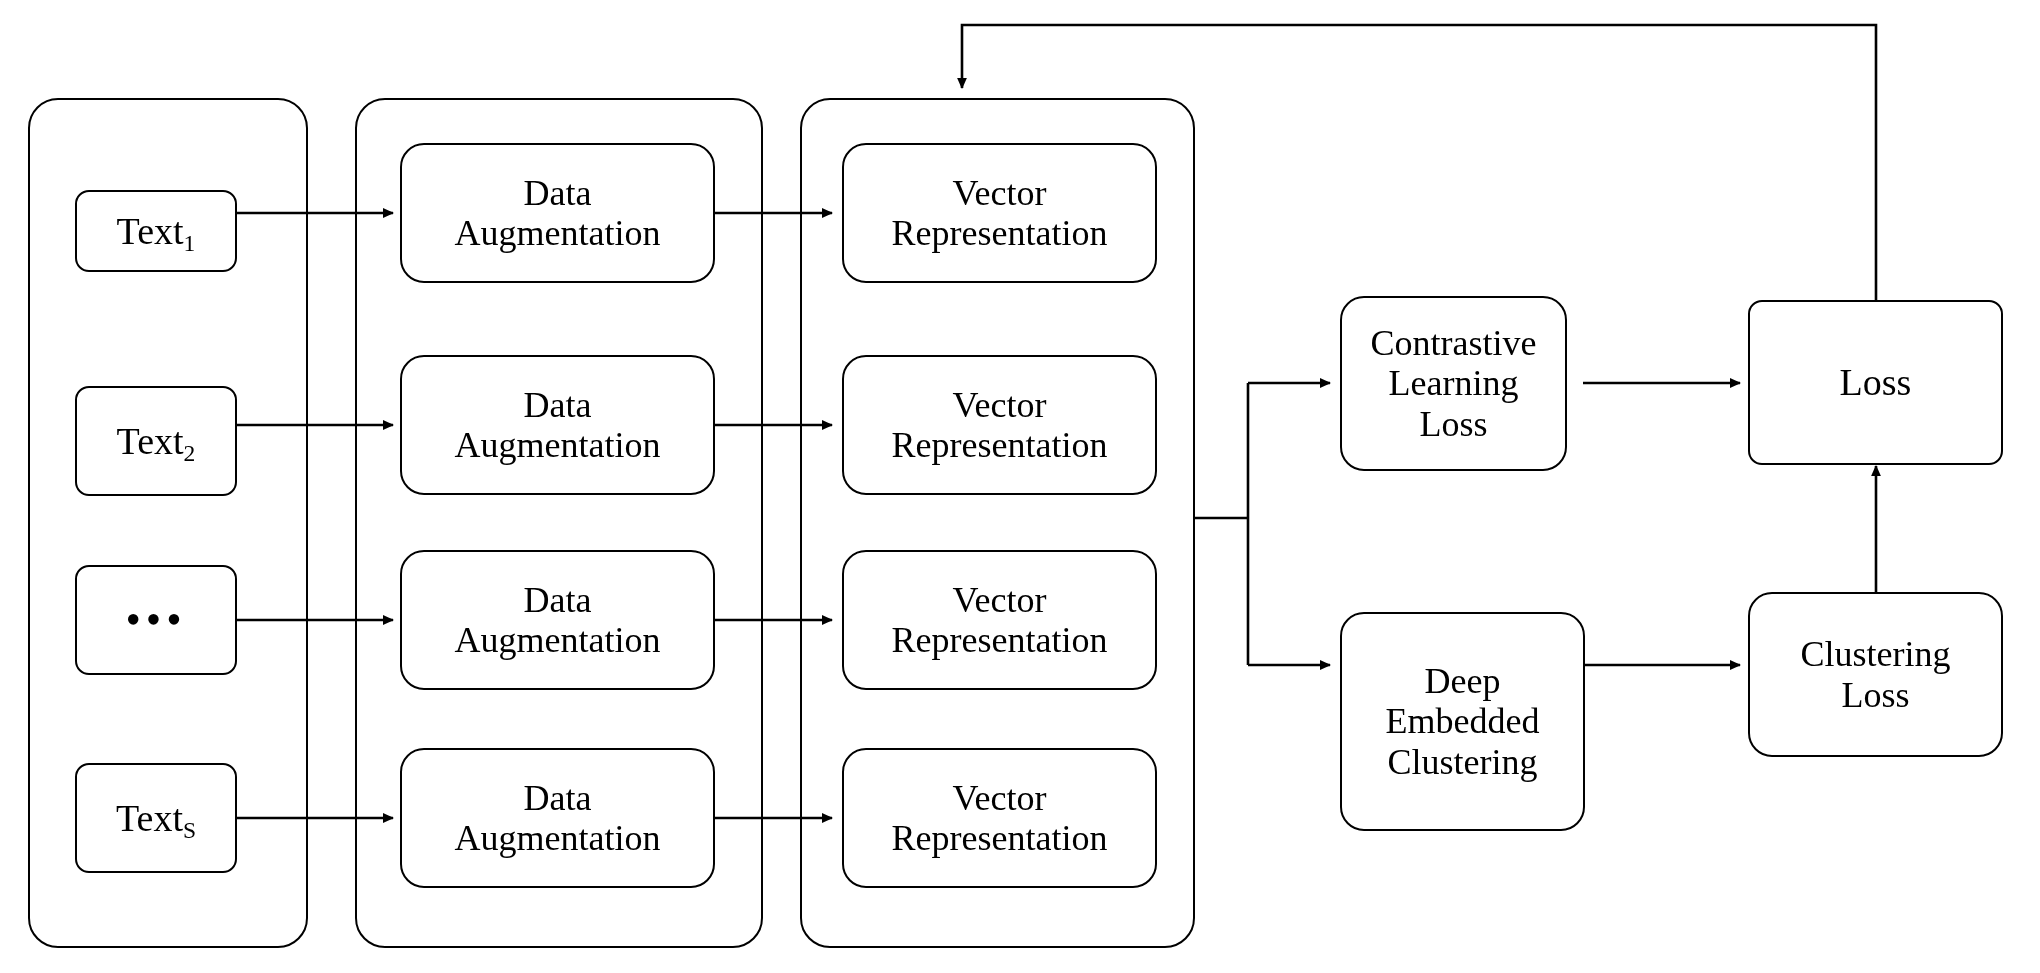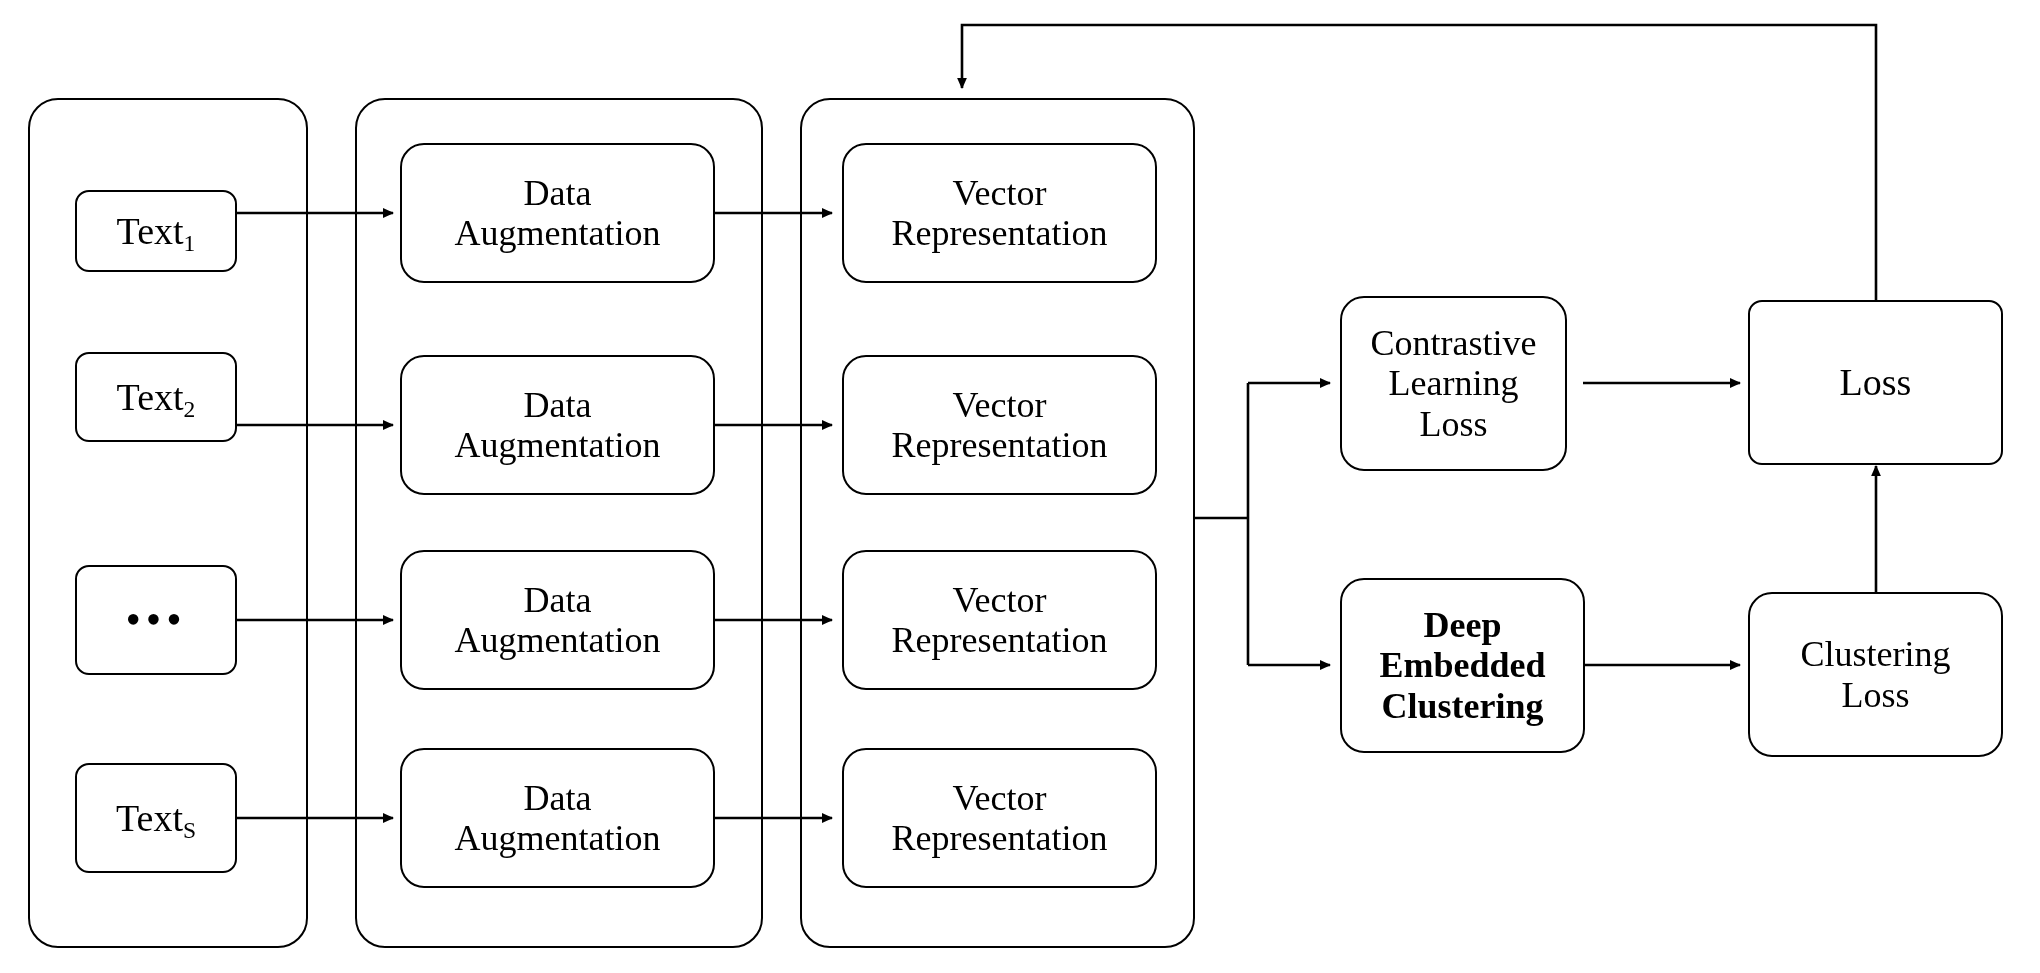--- a/index.html
+++ b/index.html
@@ -79,21 +79,21 @@
       <line x1="1876" y1="592" x2="1876" y2="466" marker-end="url(#ah)"></line>
 
       <path d="M1876,300 L1876,25 L962,25 L962,88" marker-end="url(#ah)"></path>
     </g>
   </svg>
 
   <div class="node fs-38" style="left:75px;top:158px;width:162px;height:82px;margin-top:32px;">
     <span class="txt"><span>Text</span><sub>1</sub></span>
   </div>
 
-  <div class="node fs-38" style="left:75px;top:352px;width:162px;height:90px;">
+  <div class="node fs-38" style="left:75px;top:386px;width:162px;height:110px;">
     <span class="txt"><span>Text</span><sub>2</sub></span>
   </div>
 
   <div class="node" style="left:75px;top:565px;width:162px;height:110px;">
     <span class="txt ellipsis-dots">•••</span>
   </div>
 
   <div class="node fs-38" style="left:75px;top:763px;width:162px;height:110px;align-items:center;">
     <span class="txt"><span>Text</span><sub>S</sub></span>
   </div>
@@ -127,21 +127,21 @@
   </div>
 
   <div class="node fs-36" style="left:842px;top:748px;width:315px;height:140px;">
     <span class="txt"><span>Vector</span><br><span>Representation</span></span>
   </div>
 
   <div class="node fs-36" style="left:1340px;top:296px;width:227px;height:175px;">
     <span class="txt"><span>Contrastive</span><br><span>Learning</span><br><span>Loss</span></span>
   </div>
 
-  <div class="node fs-36" style="left:1340px;top:578px;width:245px;height:175px;font-weight:bold;">
+  <div class="node fs-36" style="left:1340px;top:612px;width:245px;height:219px;">
     <span class="txt"><span>Deep</span><br><span>Embedded</span><br><span>Clustering</span></span>
   </div>
 
   <div class="node fs-38" style="left:1748px;top:300px;width:255px;height:165px;">
     <span class="txt">Loss</span>
   </div>
 
   <div class="node fs-36" style="left:1748px;top:592px;width:255px;height:165px;">
     <span class="txt"><span>Clustering</span><br><span>Loss</span></span>
   </div>

